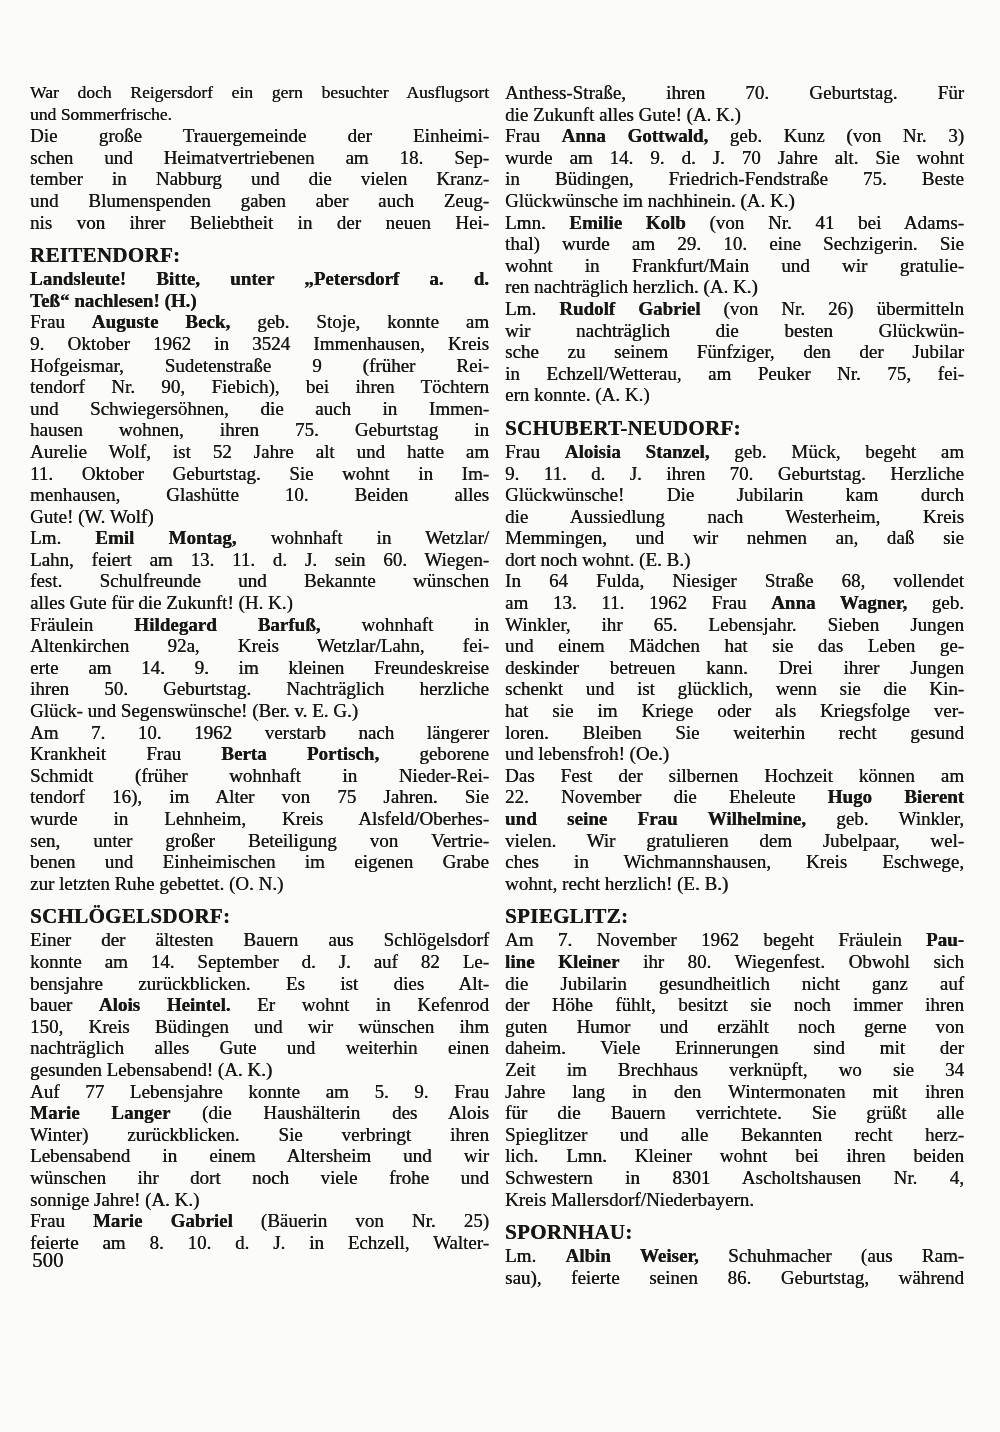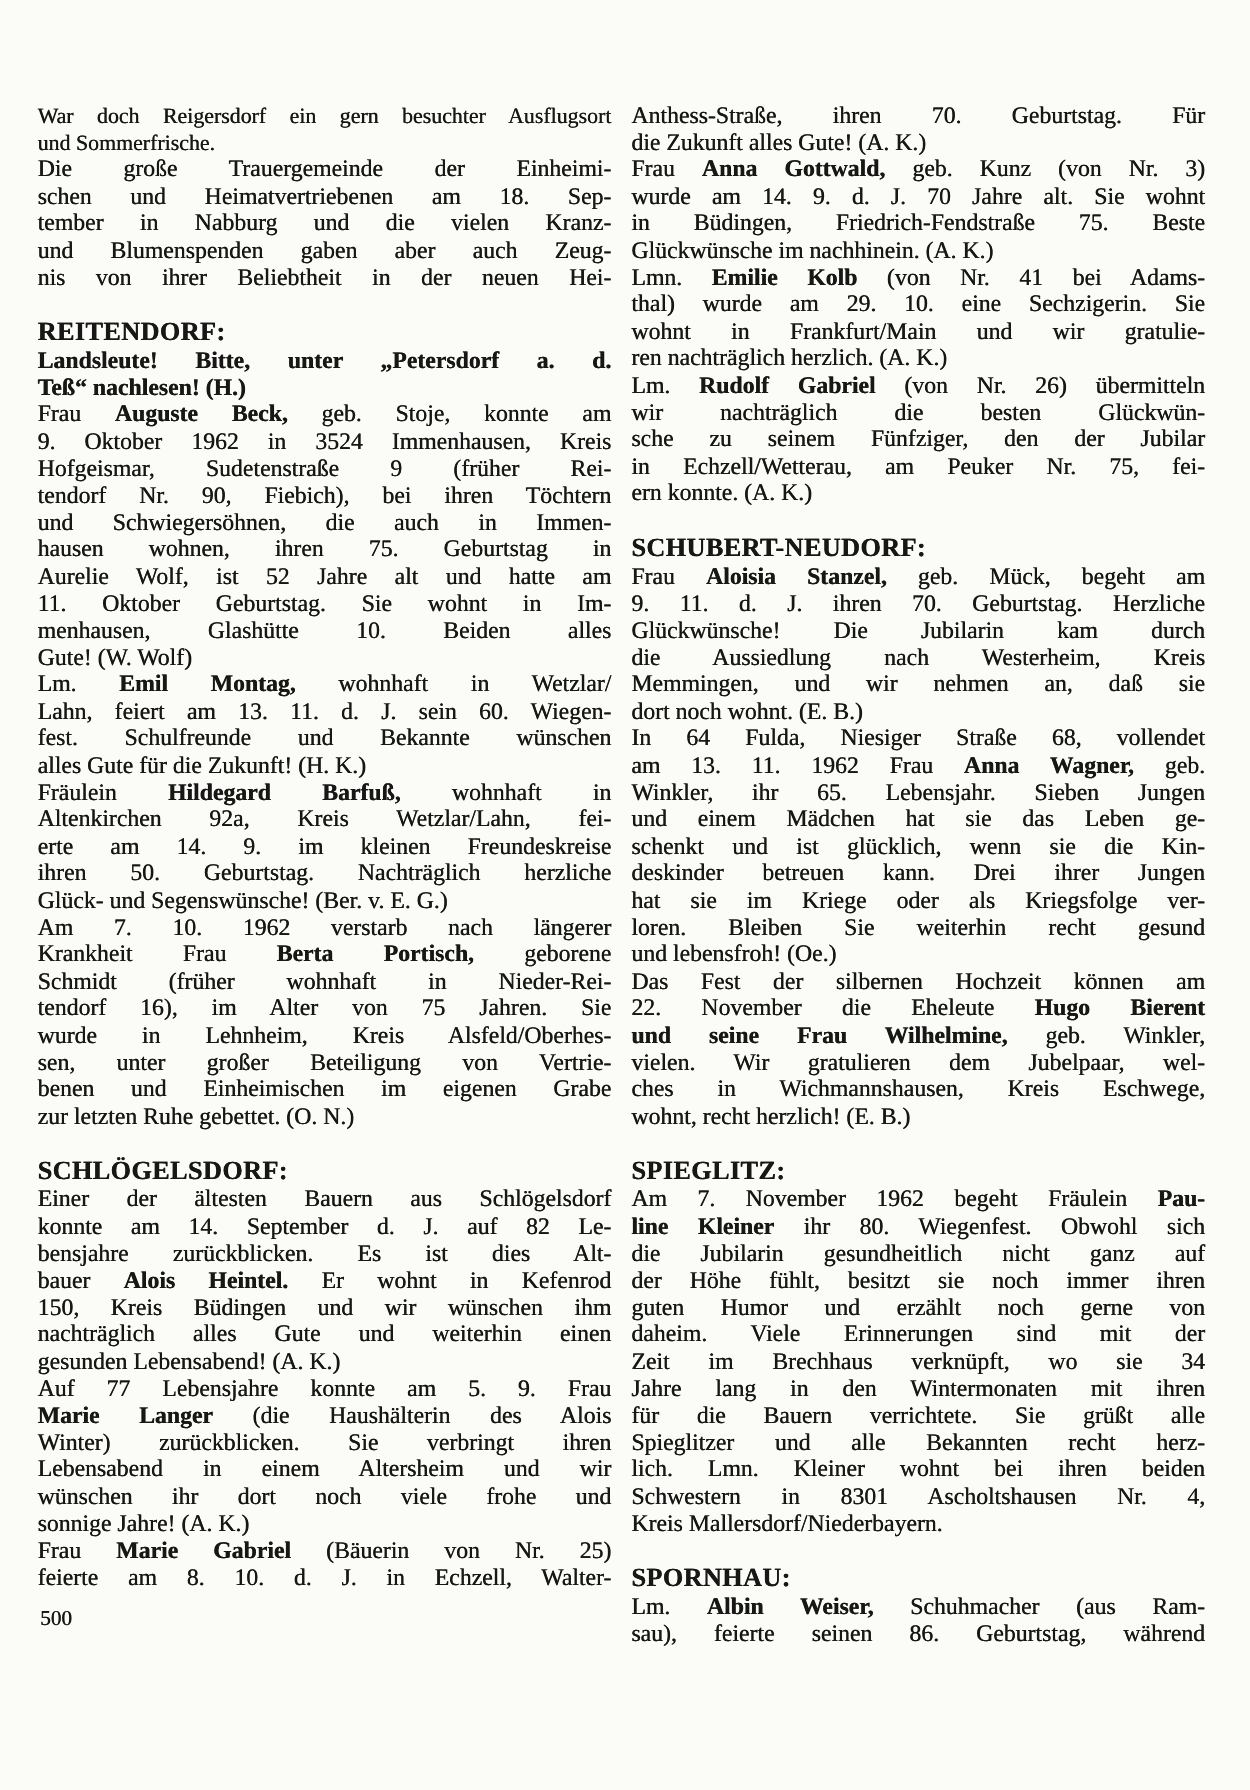--- a/index.html
+++ b/index.html
@@ -27,28 +27,28 @@
     white-space:normal;
     text-shadow:0.3px 0 0 currentColor;
   }
   .line.last{text-align-last:left;}
   .para.small .line{font-size:17.5px;}
   .b{font-weight:700;font-family:Liberation Serif, serif;}
   .heading{
     font-weight:700;
     font-size:21px;
     line-height:22px;
-    margin:21px 0 2px 0;
+    margin:11px 0 2px 0;
     letter-spacing:0.3px;
     text-shadow:0.3px 0 0 currentColor;
   }
   .page-number{
     position:absolute;
-    left:32px;top:1285px;
-    font-size:17px;
+    left:32px;top:1248px;
+    font-size:21px;
     text-shadow:0.3px 0 0 currentColor;
   }
 </style>
 </head>
 <body>
 
 <div class="page">
   <div class="columns">
     <div class="column">
         <div class="para small">
@@ -156,22 +156,22 @@
           <div class="line">Glückwünsche! Die Jubilarin kam durch</div>
           <div class="line">die Aussiedlung nach Westerheim, Kreis</div>
           <div class="line">Memmingen, und wir nehmen an, daß sie</div>
           <div class="line last">dort noch wohnt. (E. B.)</div>
         </div>
         <div class="para">
           <div class="line">In 64 Fulda, Niesiger Straße 68, vollendet</div>
           <div class="line"><span>am 13. 11. 1962 Frau </span><span class="b">Anna Wagner,</span><span> geb.</span></div>
           <div class="line">Winkler, ihr 65. Lebensjahr. Sieben Jungen</div>
           <div class="line">und einem Mädchen hat sie das Leben ge-</div>
+          <div class="line">deskinder betreuen kann. Drei ihrer Jungen</div>
           <div class="line">schenkt und ist glücklich, wenn sie die Kin-</div>
-          <div class="line">deskinder betreuen kann. Drei ihrer Jungen</div>
           <div class="line">hat sie im Kriege oder als Kriegsfolge ver-</div>
           <div class="line">loren. Bleiben Sie weiterhin recht gesund</div>
           <div class="line last">und lebensfroh! (Oe.)</div>
         </div>
         <div class="para">
           <div class="line">Das Fest der silbernen Hochzeit können am</div>
           <div class="line"><span>22. November die Eheleute </span><span class="b">Hugo Bierent</span></div>
           <div class="line"><span class="b">und seine Frau Wilhelmine,</span><span> geb. Winkler,</span></div>
           <div class="line">vielen. Wir gratulieren dem Jubelpaar, wel-</div>
           <div class="line">ches in Wichmannshausen, Kreis Eschwege,</div>

